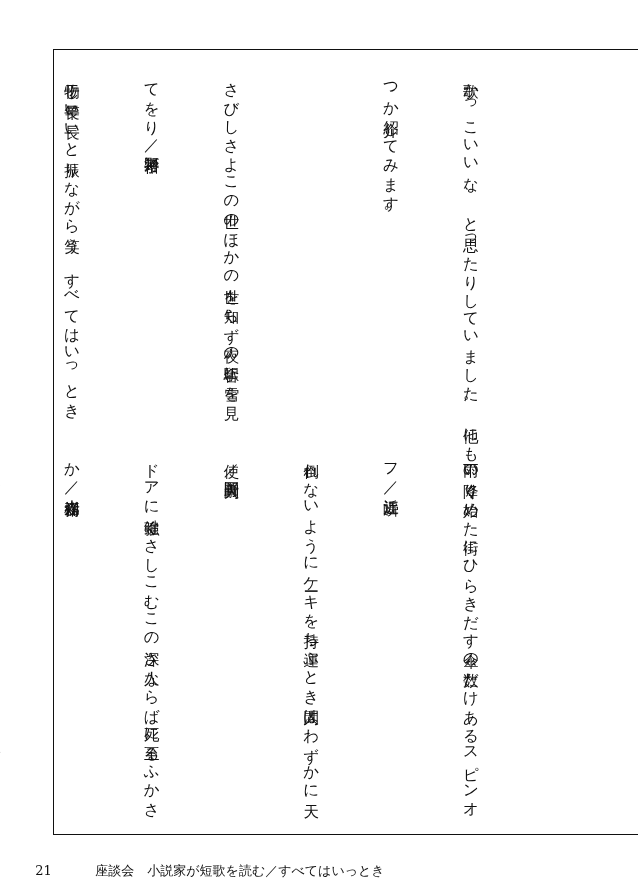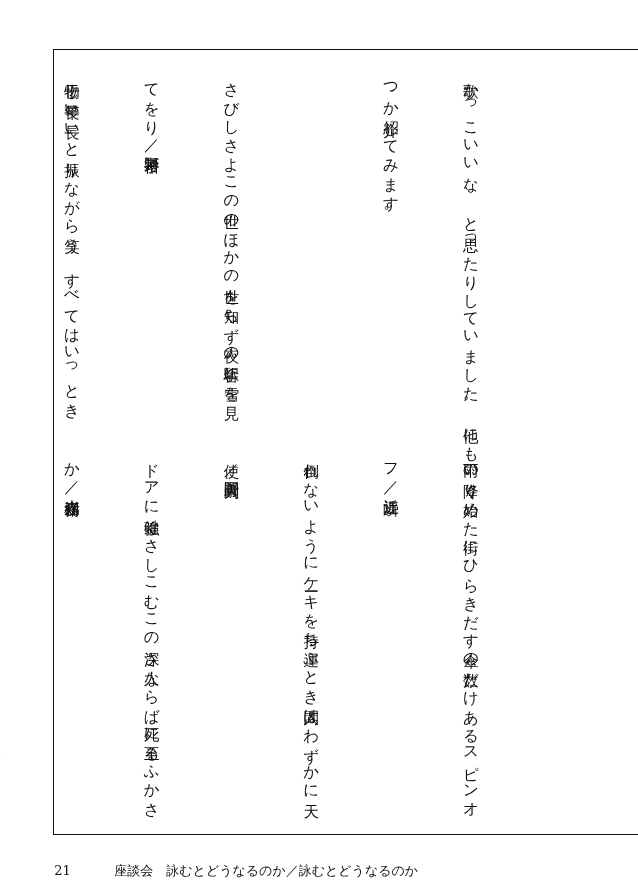--- a/index.html
+++ b/index.html
@@ -7,21 +7,21 @@
          font-family:"DejaVu Sans","Liberation Sans",sans-serif; color:#111; }
   .frame { position:absolute; left:53px; top:49px; width:600px; height:786px;
            border:1.5px solid #111; border-right:none; box-sizing:border-box; }
   .block { position:absolute; writing-mode:vertical-rl; -webkit-writing-mode:vertical-rl;
            font-size:15.5px; line-height:26.6px; letter-spacing:0.9px; white-space:pre; }
   .block-top { right:101px; top:72px; height:335px; }
   .block-bottom { right:101px; top:452px; height:335px; }
   .line { display:block; }
   .footer { position:absolute; left:27px; top:847px; font-family:"DejaVu Serif","Liberation Serif",serif;
             font-size:13px; color:#111; white-space:pre; }
-  .footer .pg { display:inline-block; width:60px;margin-left:19px; }
+  .footer .pg { display:inline-block; width:60px; }
 </style>
 </head>
 <body>
 
 <div class="frame"></div>
 
 <div class="block block-top">
   <span class="line">歌かっこいいな、 と思ったりしていました。 他にもいく</span>
   <span class="line">つか紹介してみます。</span>
   <span class="line">　</span>
@@ -55,14 +55,14 @@
   
   
   
   
   
   
   
 </div>
 
 <div class="footer">
-  <span class="pg">21</span><span>座談会　詠むとどうなるのか／詠むとどうなるのか</span>
+  <span class="pg">21</span><span>座談会　小説家が短歌を読む／すべてはいっとき</span>
 </div>
 
 </body></html>

